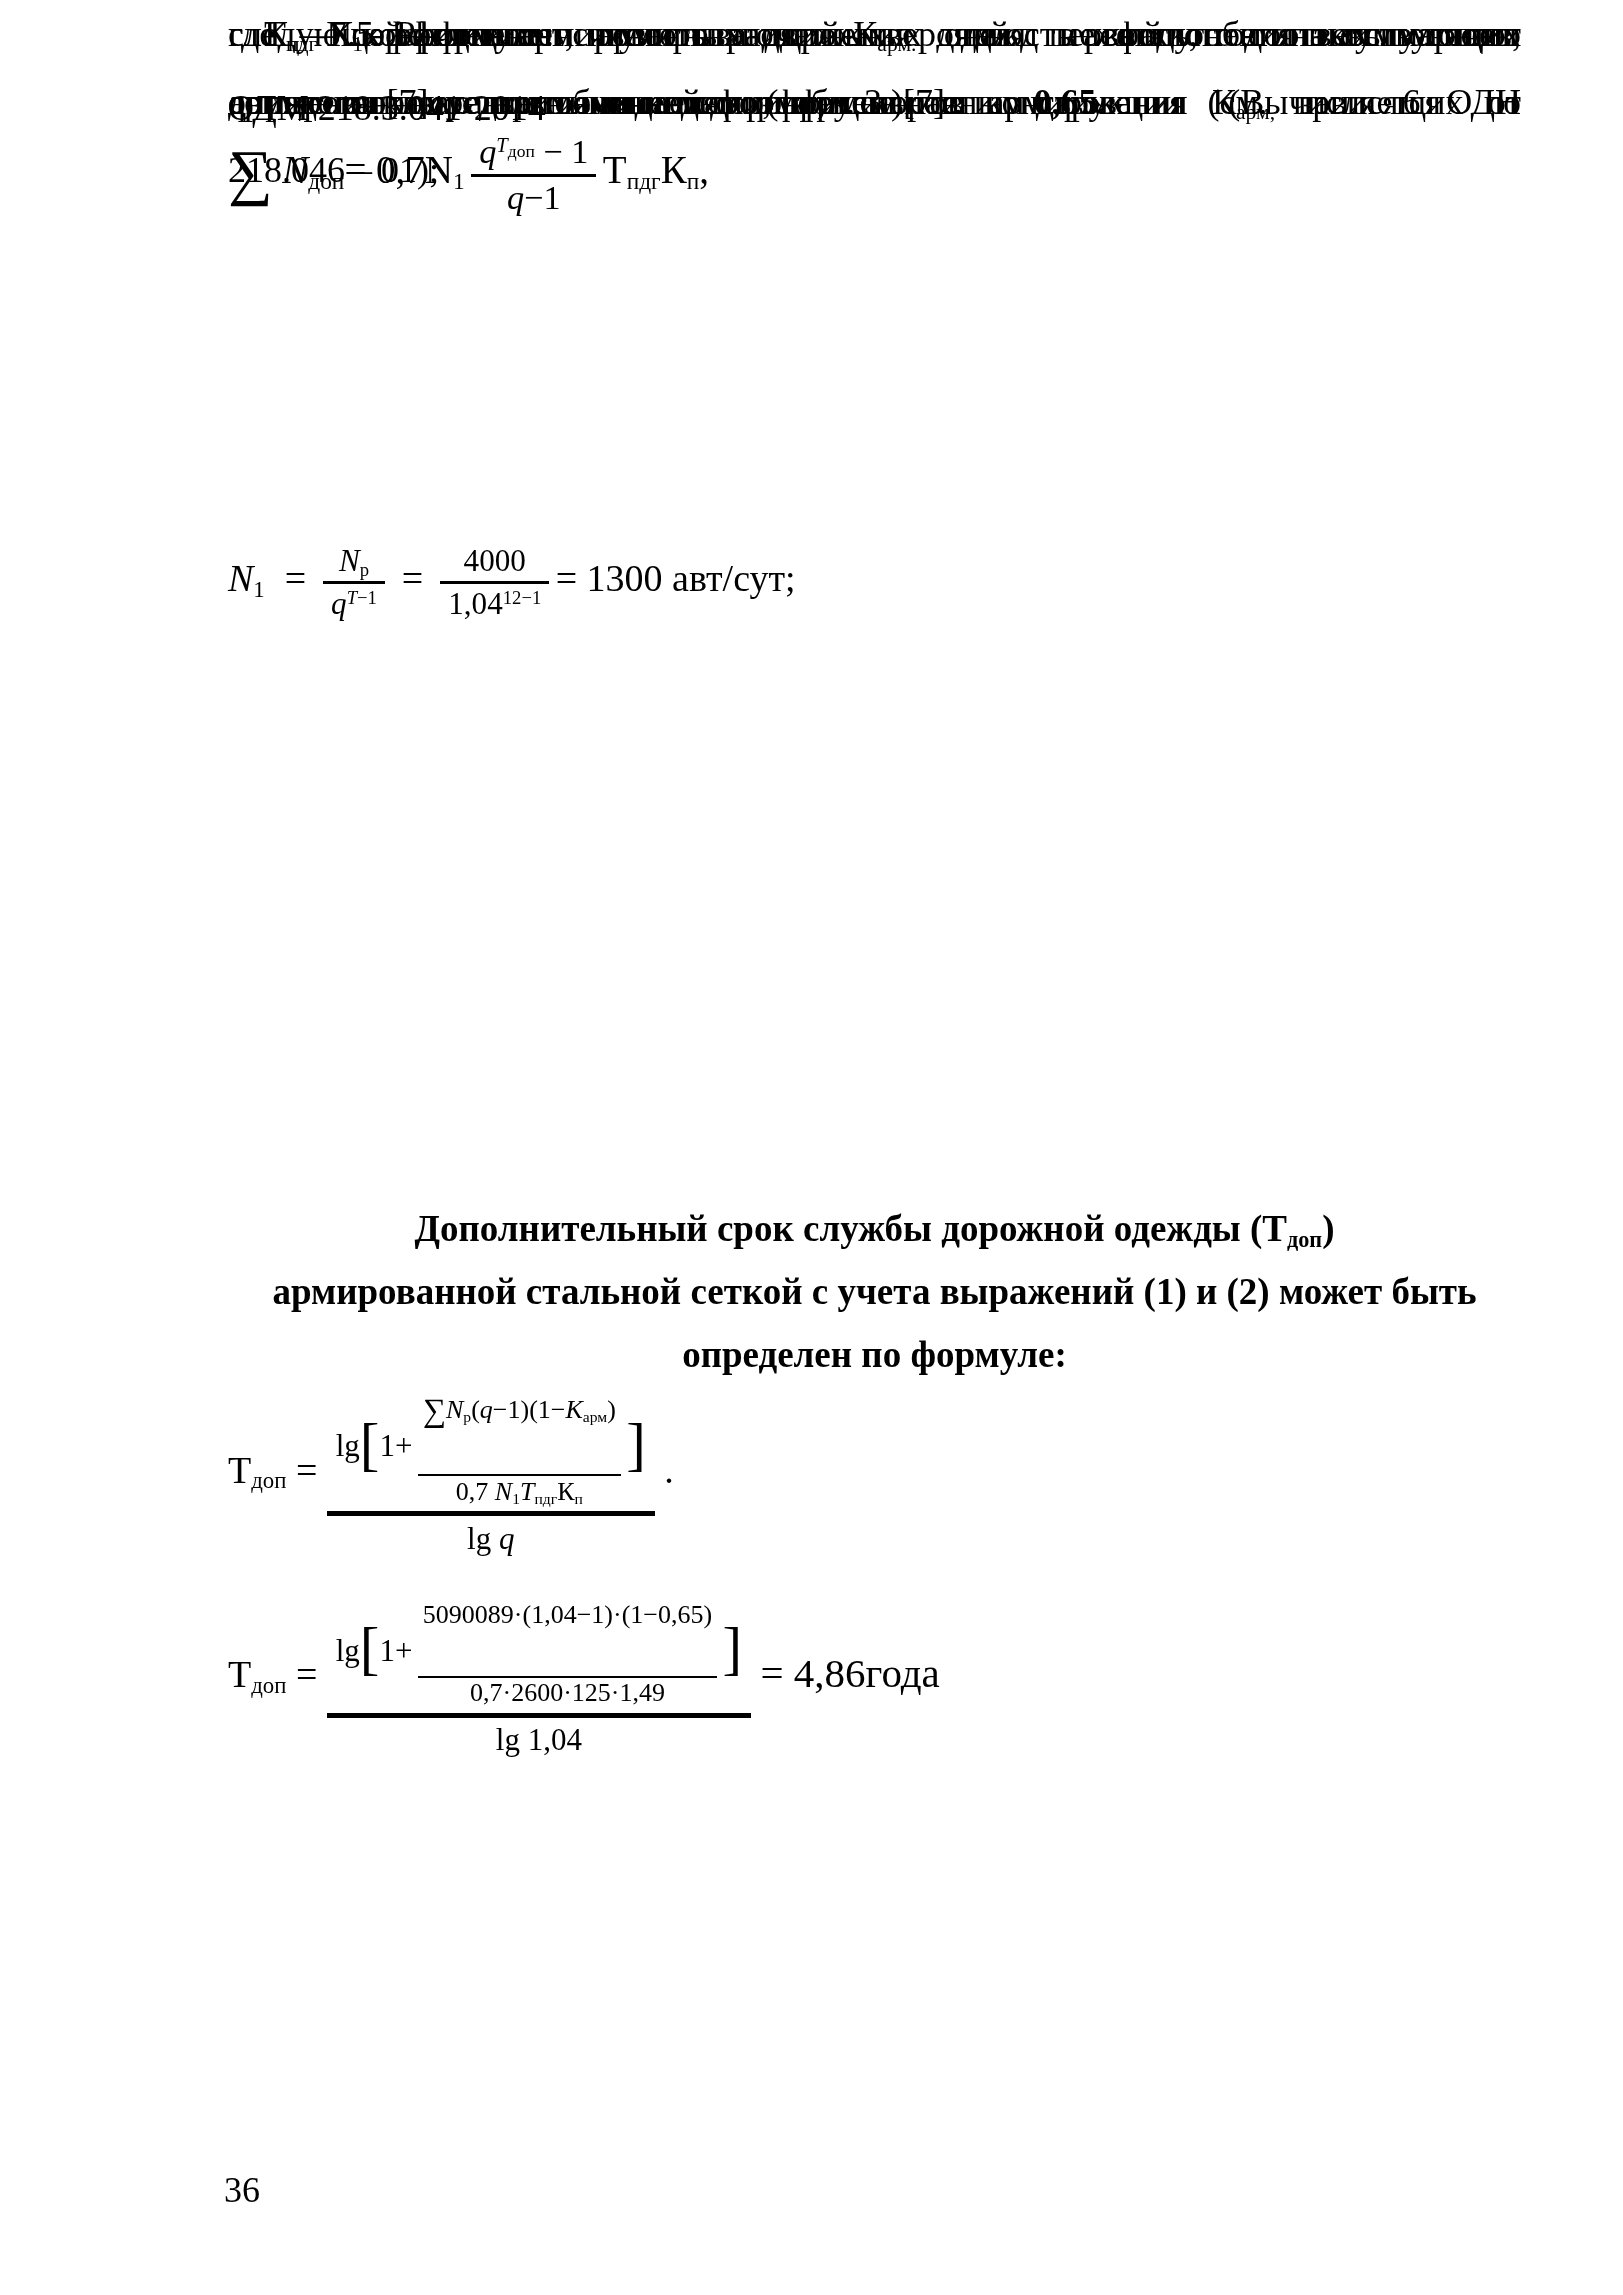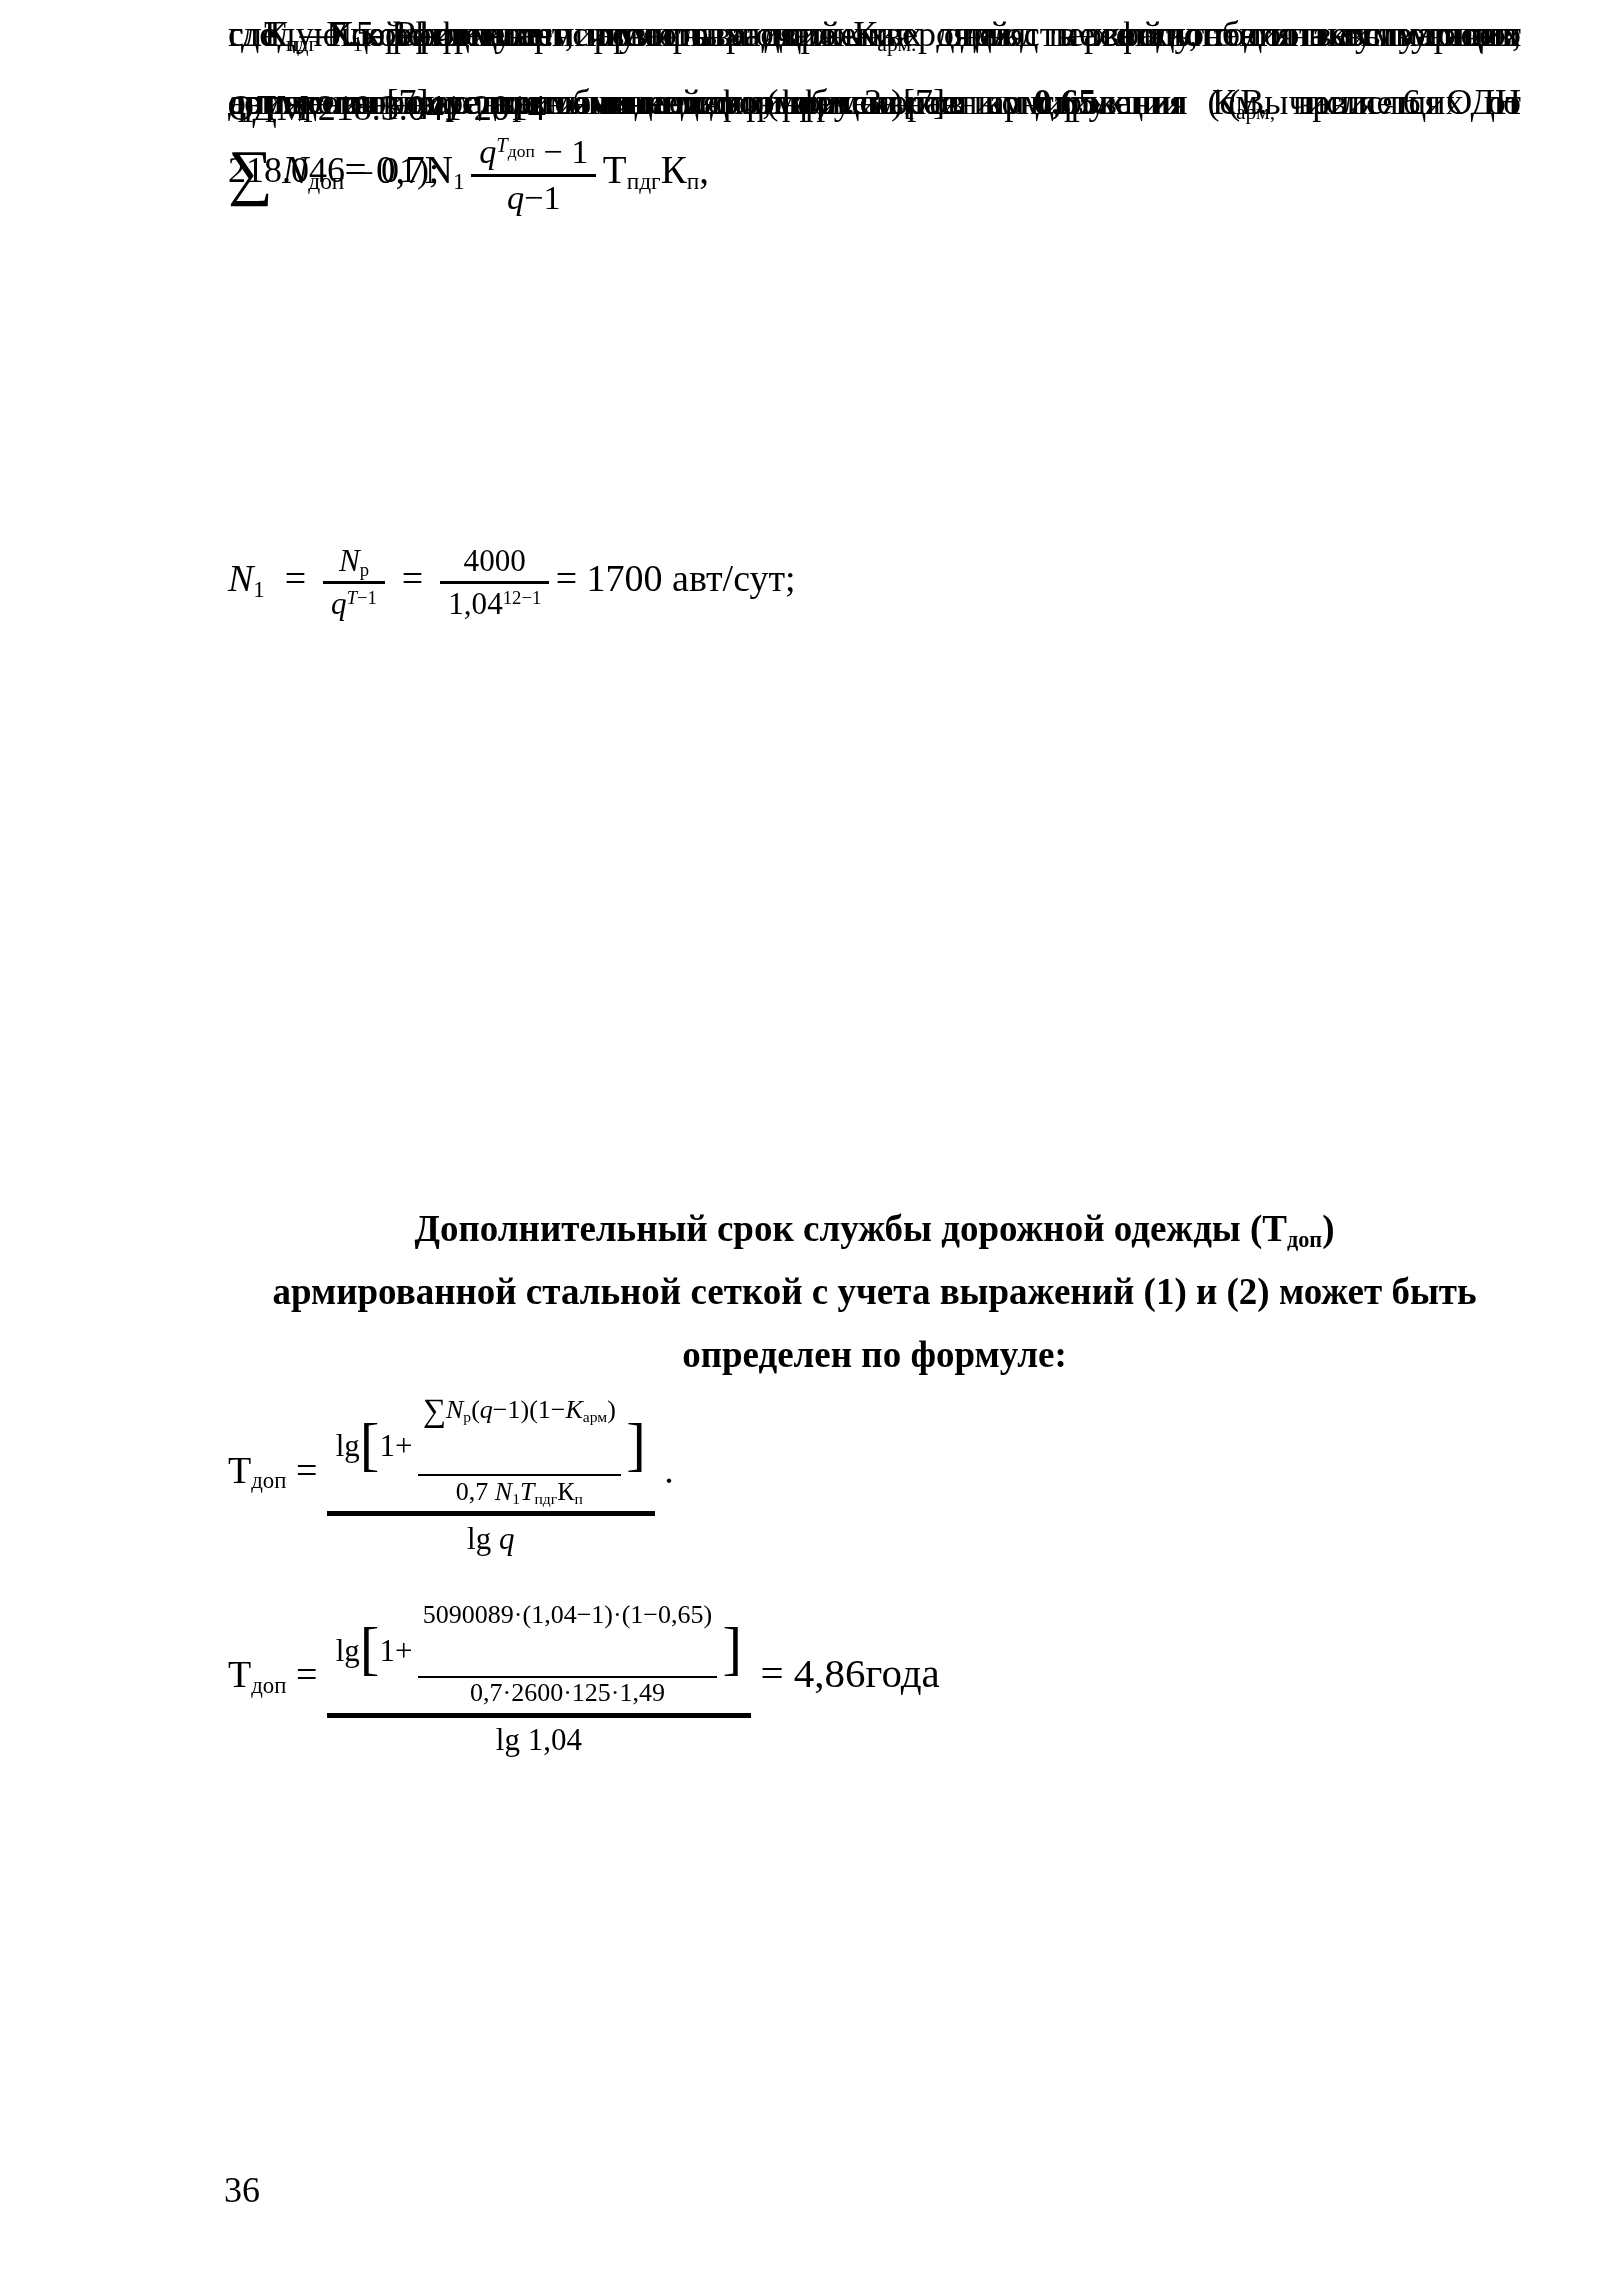--- a/index.html
+++ b/index.html
@@ -85,21 +85,21 @@
     <div class="line">следующей формуле:</div>
     <div class="line just">
       <span>q</span>
       <span>–</span>
       <span>показатель изменения интенсивности движения (Вычисляется по</span>
     </div>
   </div>
 
   <div class="block" id="f2">
     <i>N</i><sub>1</sub>
-    <span class="eq">=</span><span class="frac"><span class="num"><i>N</i><sub>р</sub></span><span class="den"><i>q</i><sup><i>T</i><span>−1</span></sup></span></span><span class="eq">=</span><span class="frac"><span class="num">4000</span><span class="den"><span>1,04</span><sup>12−1</sup></span></span><span>= 1700 авт/сут;</span>
+    <span class="eq">=</span><span class="frac"><span class="num"><i>N</i><sub>р</sub></span><span class="den"><i>q</i><sup><i>T</i><span>−1</span></sup></span></span><span class="eq">=</span><span class="frac"><span class="num">4000</span><span class="den"><span>1,04</span><sup>12−1</sup></span></span><span>= 1300 авт/сут;</span>
   </div>
 
   <div class="block" id="p-tpdg">
     <div class="line just ind55">
       <span><span>Т</span><sub>пдг</sub><span>–</span></span>
       <span>расчетное число расчетных дней в году, соответствующих</span>
     </div>
     <div class="line just">определенному состоянию деформируемости конструкции (см. прил. 6 ОДН</div>
     <div class="line">218.046 – 01);</div>
   </div>

